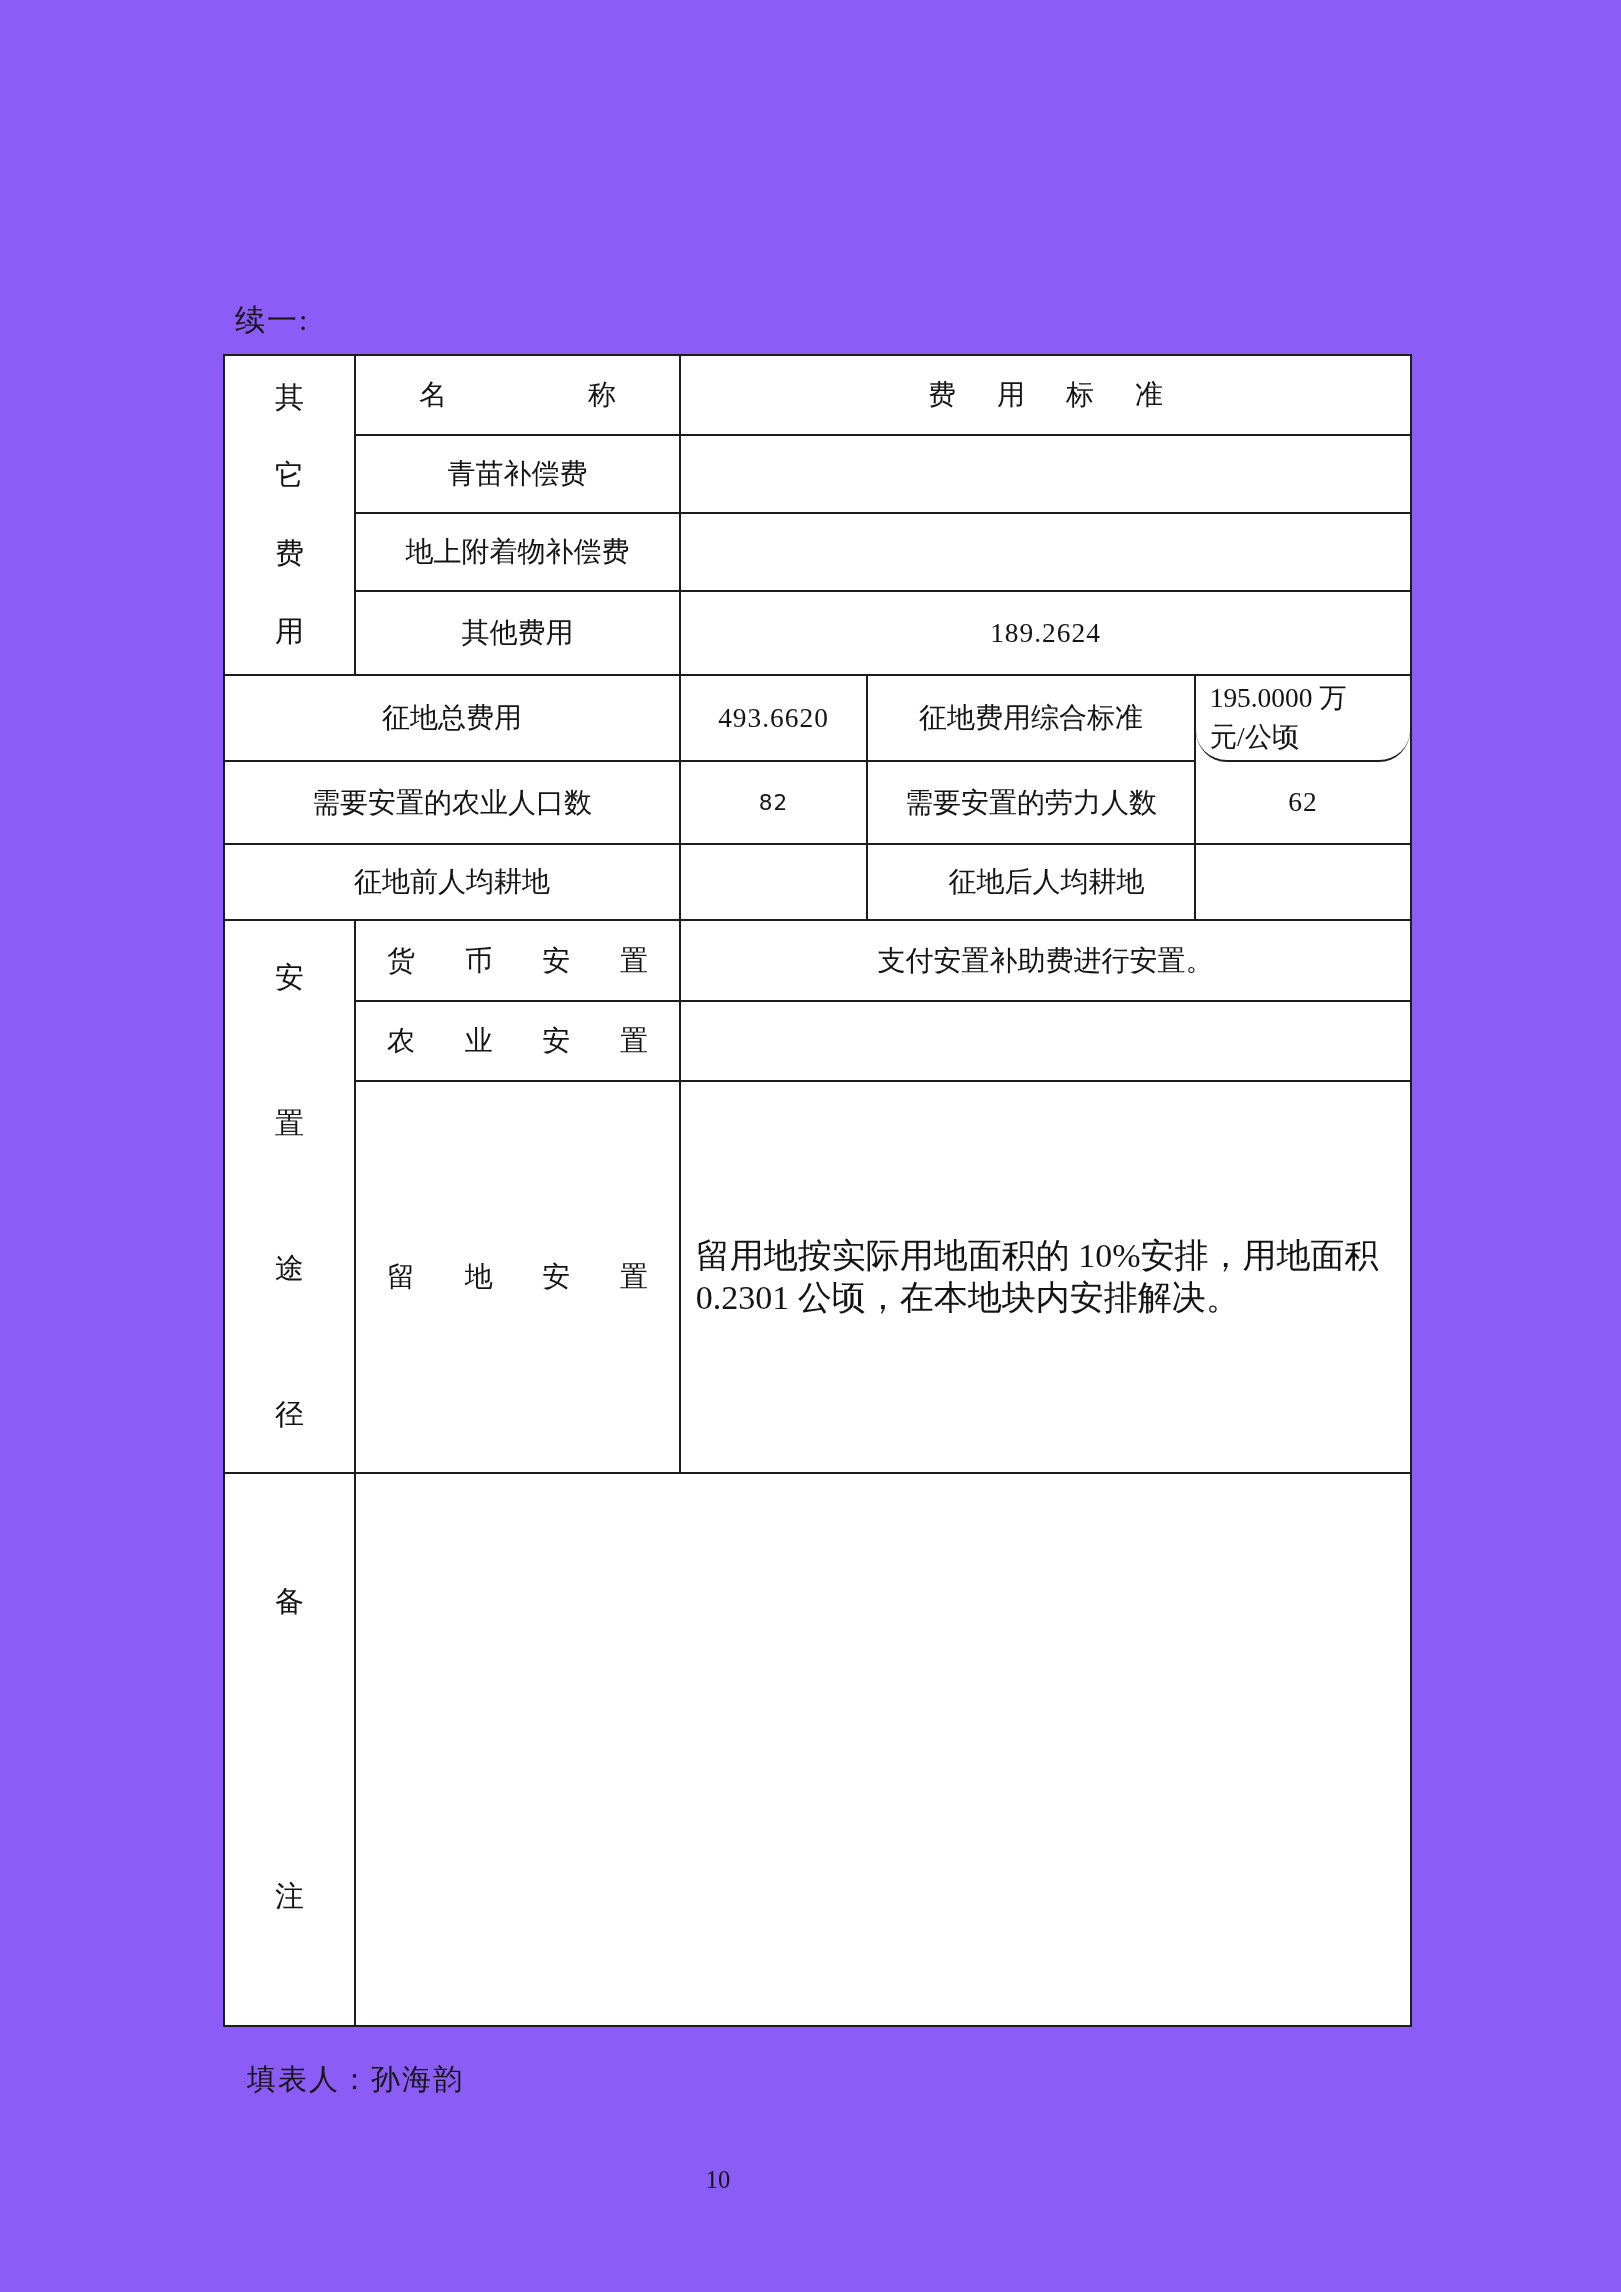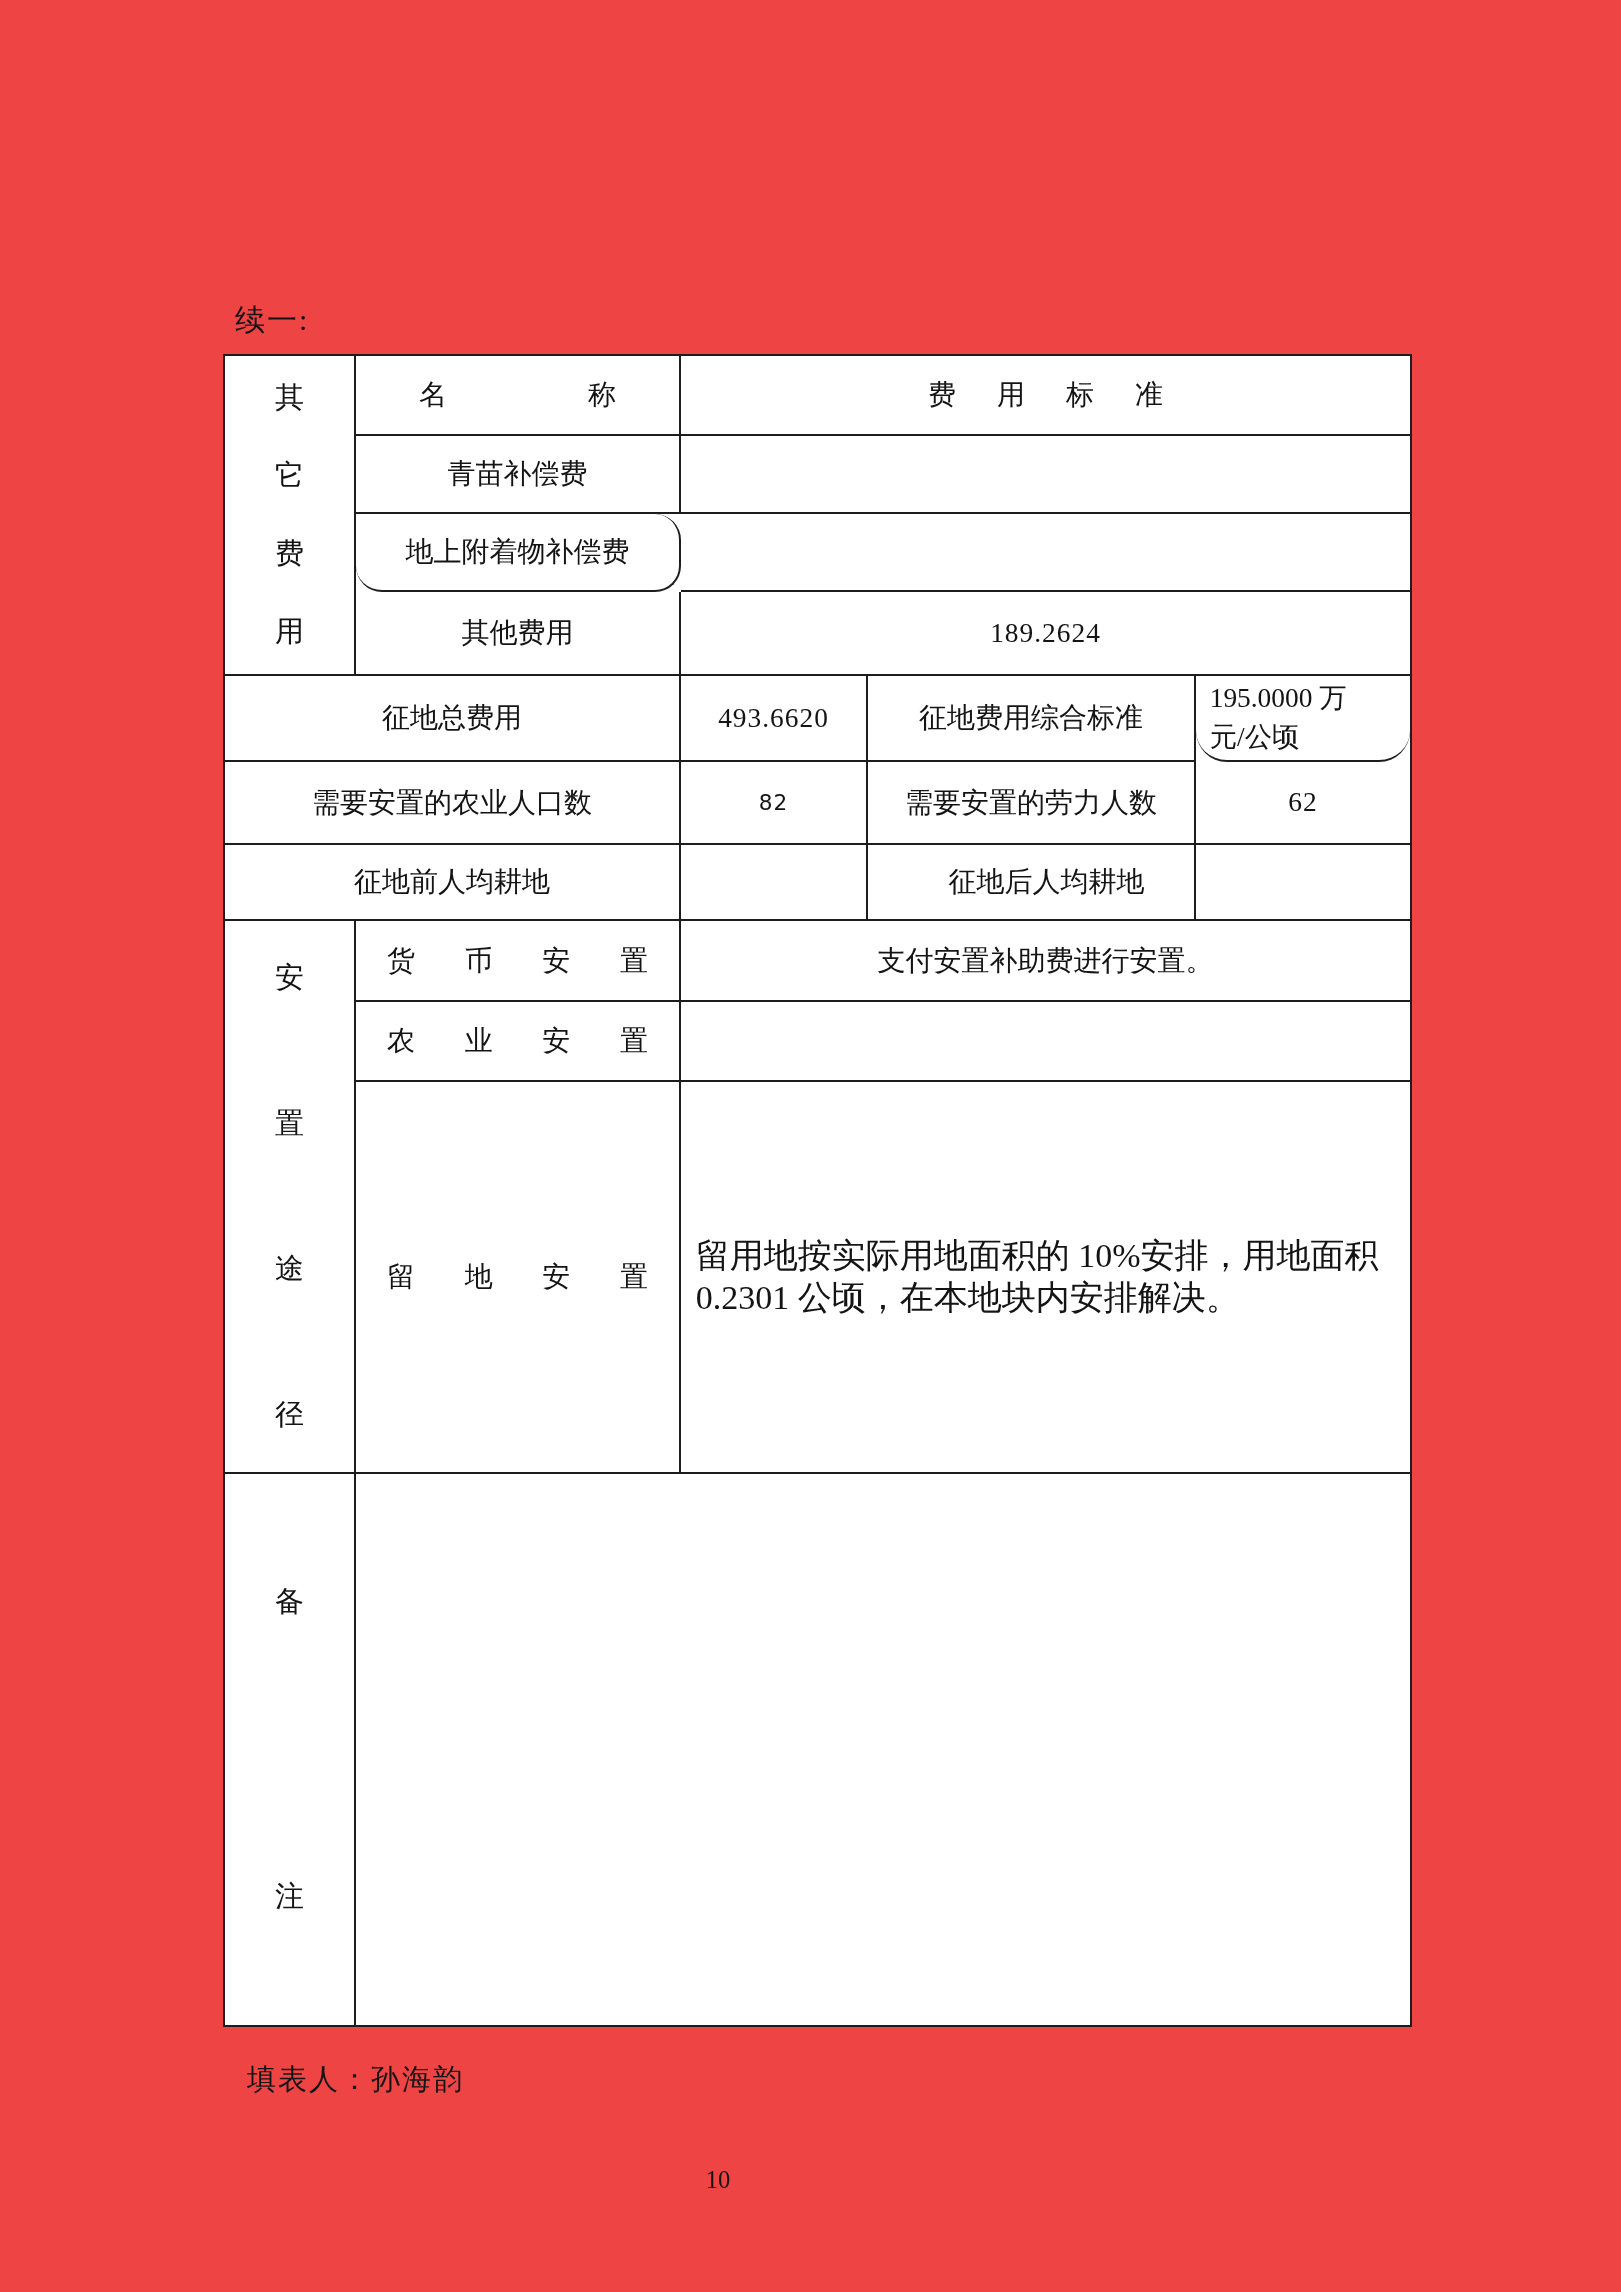--- a/index.html
+++ b/index.html
@@ -1,19 +1,19 @@
 <!DOCTYPE html>
 <html><head>
 <meta charset="utf-8">
 <style>
   html,body{margin:0;padding:0;background:#ffffff;}
   .page{
     position:relative;
     width:1621px;height:2293px;
-    background:#ef4444;
+    background:#8b5cf6;
     font-family:"Liberation Serif","DejaVu Serif",serif;
     color:#141414;
     overflow:hidden;
   }
   .title-note{
     position:absolute;left:235px;top:300px;
     font-size:30px;letter-spacing:2px;
   }
   .fee-table{
     position:absolute;left:223px;top:354px;
@@ -97,21 +97,21 @@
       <div class="ls40" style="width:100%;">费用标准</div>
     </div>
 
     <div class="cell" style="grid-column:2/3;grid-row:2/3;">
       <span>青苗补偿费</span>
     </div>
     <div class="cell no-r" style="grid-column:3/6;grid-row:2/3;">
       <span class="num"></span>
     </div>
 
-    <div class="cell" style="grid-column:2/3;grid-row:3/4;border-radius:26px;">
+    <div class="cell" style="grid-column:2/3;grid-row:3/4;">
       <span>地上附着物补偿费</span>
     </div>
     <div class="cell no-r" style="grid-column:3/6;grid-row:3/4;">
       <span class="num"></span>
     </div>
 
     <div class="cell" style="grid-column:2/3;grid-row:4/5;">
       <span>其他费用</span>
     </div>
     <div class="cell no-r" style="grid-column:3/6;grid-row:4/5;">

